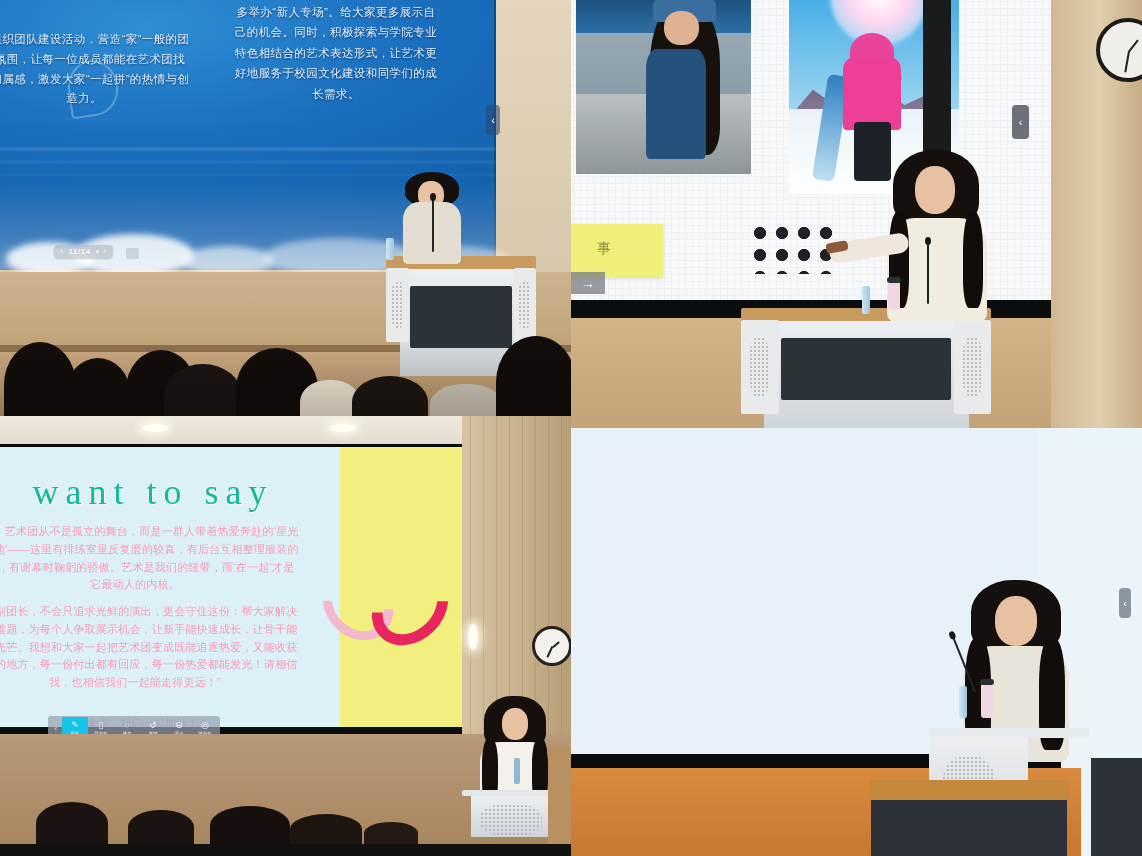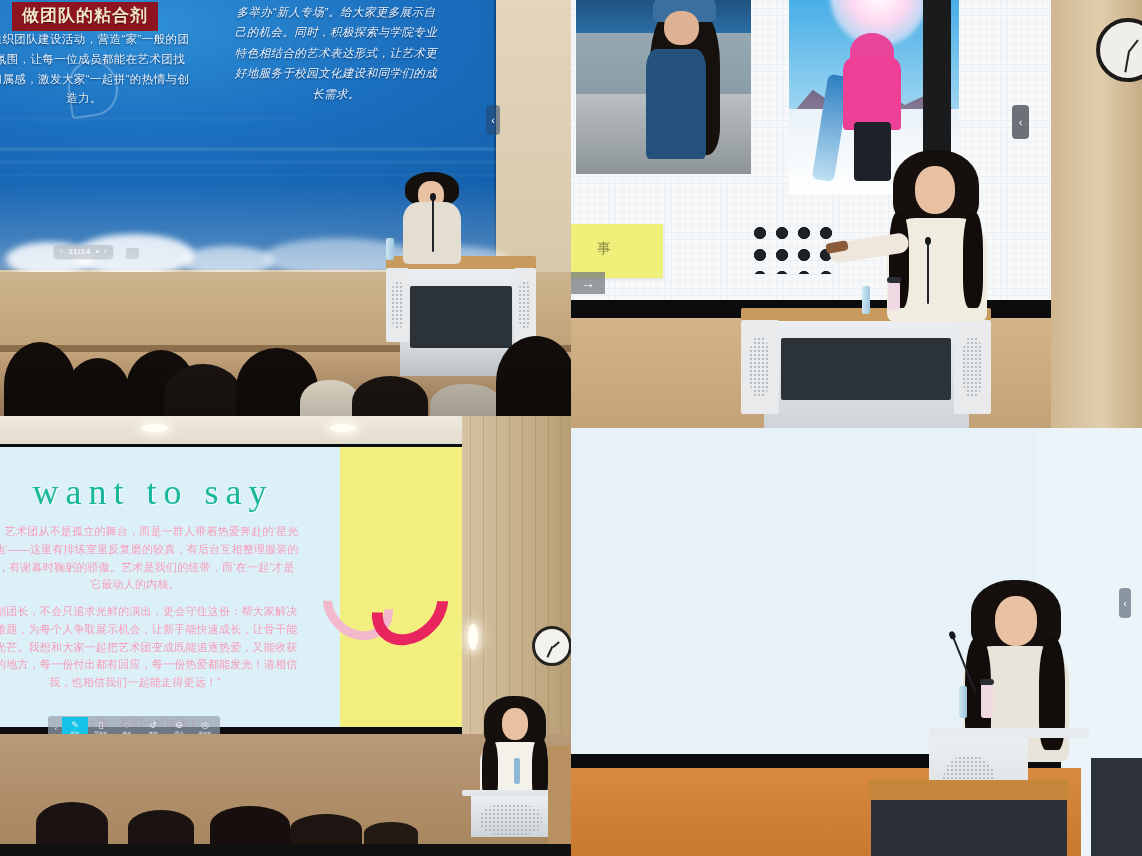--- a/index.html
+++ b/index.html
@@ -26,21 +26,21 @@
   #q1 .cloud{position:absolute;bottom:-6px;border-radius:50%;background:rgba(255,255,255,.85);filter:blur(3px);}
   #q1 .wave{position:absolute;left:0;width:100%;height:2px;background:rgba(255,255,255,.20);filter:blur(1px);}
   #q1 .headline{position:absolute;left:16px;top:4px;background:#8e1420;color:#f3e6c8;
       font-size:17px;font-weight:bold;letter-spacing:1px;padding:2px 10px 4px;
       text-shadow:0 1px 1px rgba(0,0,0,.5);}
   #q1 .colL{position:absolute;left:-18px;top:32px;width:212px;color:#eaf4ff;
       font-size:11.5px;line-height:1.72;text-align:center;letter-spacing:.4px;
       text-shadow:0 1px 2px rgba(0,40,90,.85);}
   #q1 .colR{position:absolute;left:236px;top:4px;width:208px;color:#eaf4ff;
       font-size:11.5px;line-height:1.78;text-align:center;letter-spacing:.4px;
-      text-shadow:0 1px 2px rgba(0,40,90,.85);font-style:italic;}
+      text-shadow:0 1px 2px rgba(0,40,90,.85);}
   #q1 .wmark{position:absolute;left:72px;top:62px;width:46px;height:52px;
       border:2px solid rgba(255,255,255,.28);border-radius:50% 50% 50% 4px;transform:rotate(-8deg);}
   #q1 .stagefloor{position:absolute;left:0;top:272px;width:571px;height:78px;
       background:linear-gradient(180deg,#cdb48e,#bfa277);}
   #q1 .stageEdge{position:absolute;left:0;top:345px;width:571px;height:10px;background:#8d6f4c;}
   #q1 .apron{position:absolute;left:0;top:352px;width:571px;height:76px;
       background:linear-gradient(180deg,#c9a87f,#b8936a);}
 
   
   .podium{position:absolute;}
@@ -193,21 +193,20 @@
       <div class="wave" style="top:163px;opacity:.5"></div>
       <div class="wave" style="top:176px;opacity:.35"></div>
       <div class="wave" style="top:120px;opacity:.25;width:60%"></div>
       <div class="cloud" style="left:10px;width:88px;height:34px;"></div>
       <div class="cloud" style="left:78px;width:120px;height:42px;"></div>
       <div class="cloud" style="left:186px;width:92px;height:30px;opacity:.7"></div>
       <div class="cloud" style="left:268px;width:150px;height:38px;opacity:.55"></div>
       <div class="cloud" style="left:404px;width:110px;height:30px;opacity:.5"></div>
       <div class="wmark"></div>
 
-      <div class="headline">做团队的粘合剂</div>
       <div class="colL">期组织团队建设活动，营造“家”一般的团内氛围，让每一位成员都能在艺术团找到归属感，激发大家“一起拼”的热情与创造力。</div>
       <div class="colR">多举办“新人专场”。给大家更多展示自己的机会。同时，积极探索与学院专业特色相结合的艺术表达形式，让艺术更好地服务于校园文化建设和同学们的成长需求。</div>
 
       <div class="navpill" style="left:58px;top:247px;">
         <span class="ch">‹</span>
         <span class="pg">11/14</span>
         <span class="dot"></span>
         <span class="ch">›</span>
       </div>
       <div class="navsq" style="position:absolute;left:130px;top:250px;"></div>

